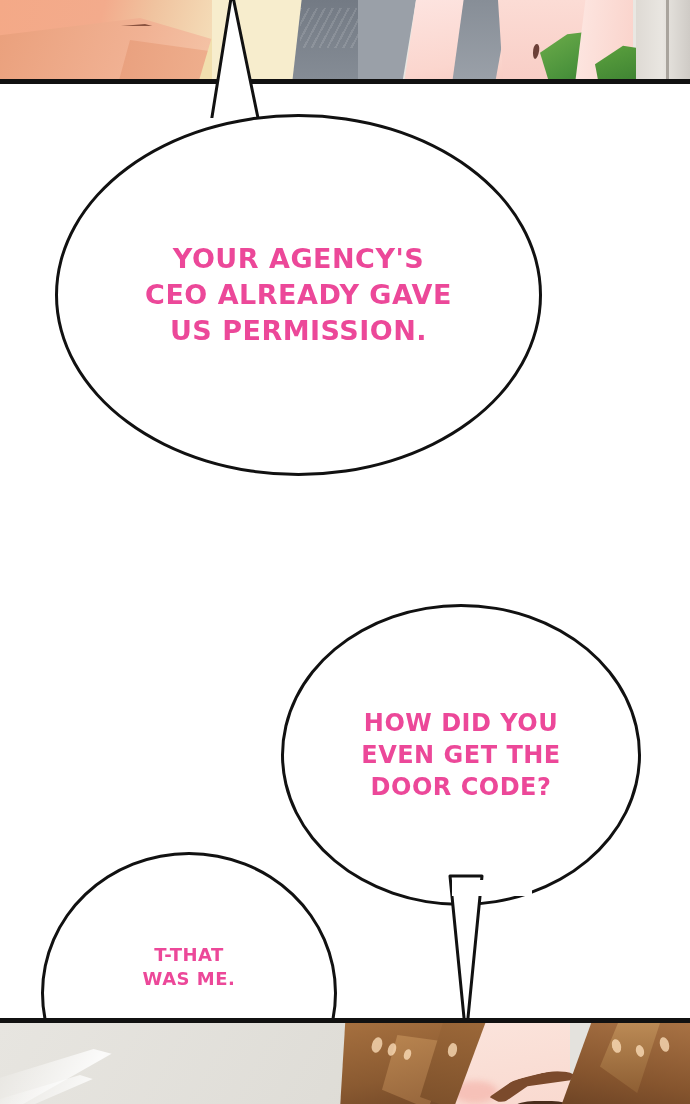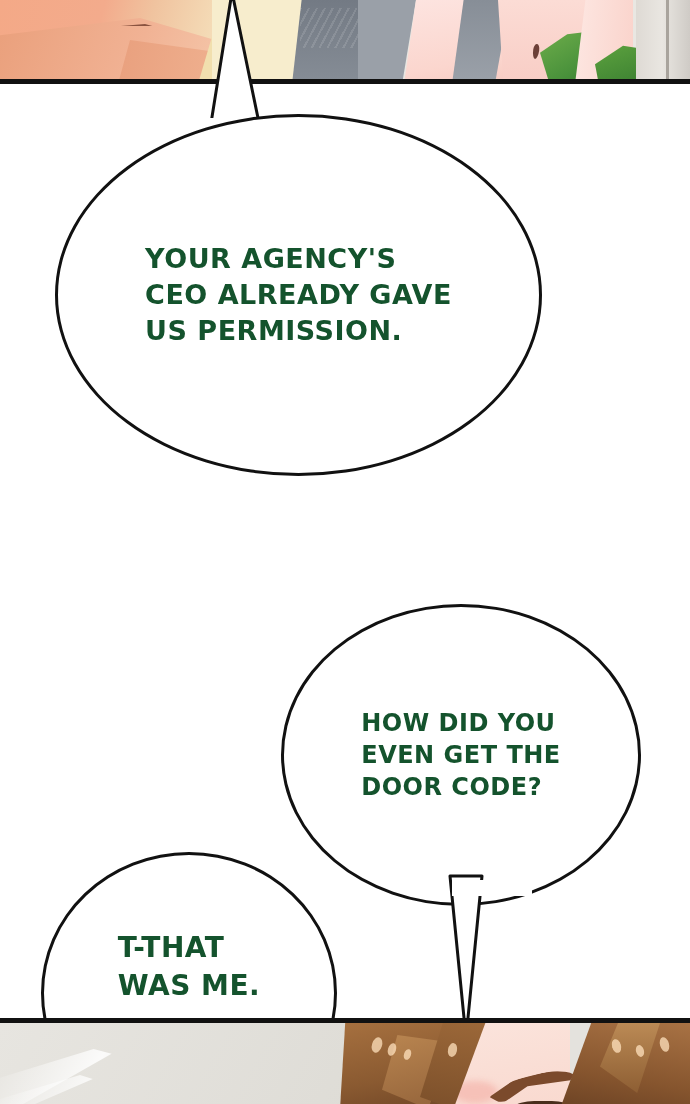--- a/index.html
+++ b/index.html
@@ -214,21 +214,22 @@
     position: absolute;
     background: #ffffff;
     border: 3px solid #111111;
     border-radius: 50%;
     box-sizing: border-box;
     display: flex;
     align-items: center;
     justify-content: center;
   }
   .bubble-text {
-    color: #14532d;
+    text-align: center;
+    color: #ec4899;
     font-family: "DejaVu Sans", sans-serif;
     font-weight: 700;
     letter-spacing: 0.5px;
     line-height: 1.34;
     white-space: pre-line;
     user-select: none;
   }
 
   #bubble-1 {
     left: 55px; top: 114px; width: 487px; height: 362px;
@@ -236,21 +237,21 @@
   #bubble-1 .bubble-text { font-size: 27px; }
 
   #bubble-2 {
     left: 281px; top: 604px; width: 360px; height: 302px;
   }
   #bubble-2 .bubble-text { font-size: 24px; }
 
   #bubble-3 {
     left: 41px; top: 852px; width: 296px; height: 282px;
   }
-  #bubble-3 .bubble-text { font-size: 28px; padding-bottom: 52px; }
+  #bubble-3 .bubble-text { font-size: 18px; padding-bottom: 52px; }
 
   
   .tail {
     position: absolute;
     pointer-events: none;
   }
   #tail-1 { left: 160px; top: -8px; width: 120px; height: 160px; }
   #tail-2 { left: 420px; top: 860px; width: 130px; height: 180px; }
 
   

